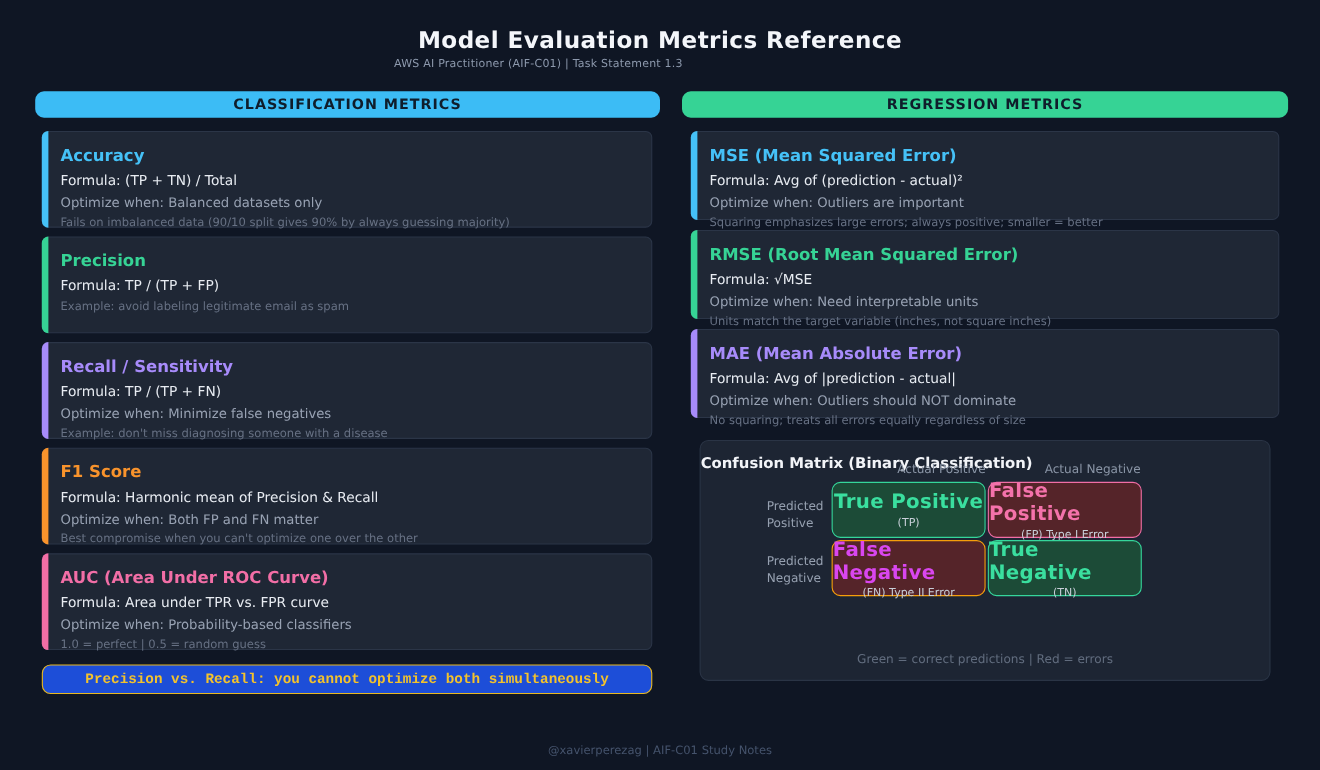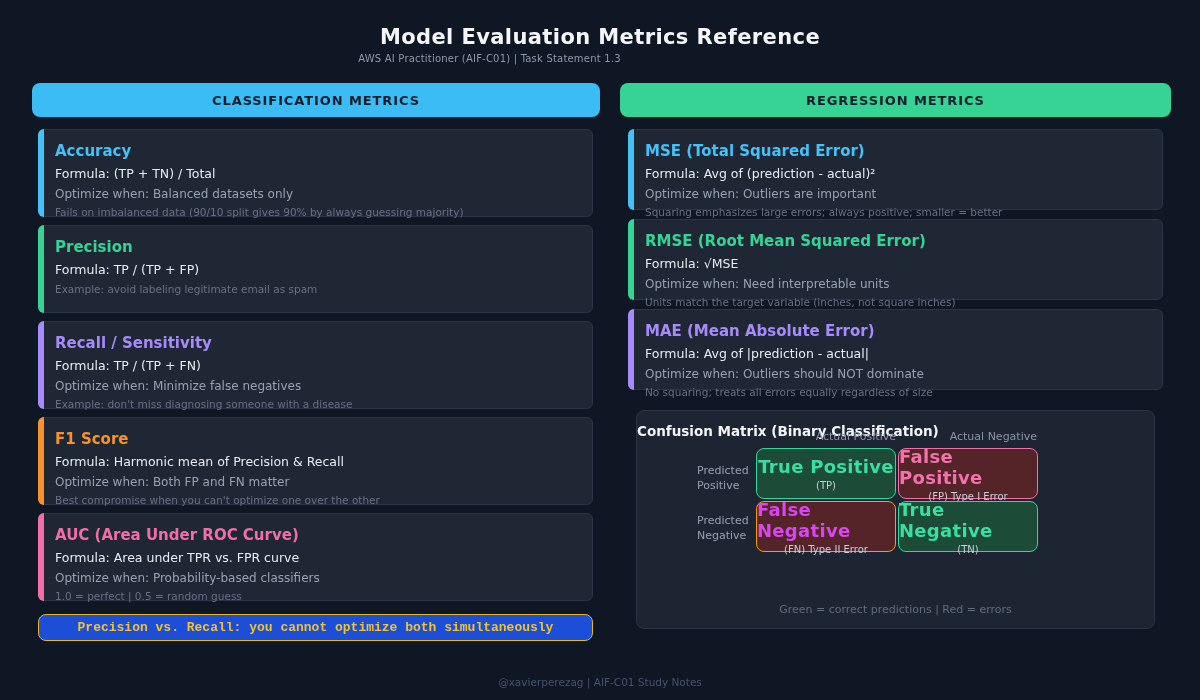--- a/index.html
+++ b/index.html
@@ -14,21 +14,21 @@
     font-size:21px;font-weight:bold;color:#f4f6fa;letter-spacing:.4px;
   }
   .page-subtitle{
     position:absolute;top:53px;left:0;width:979px;text-align:center;
     font-size:10px;color:#8d99ad;letter-spacing:.2px;
   }
   .col{position:absolute;top:83px;}
   .col-left{left:32px;width:568px;}
   .col-right{left:620px;width:551px;}
   .pill{
-    height:34px;border-radius:8px;display:flex;align-items:center;justify-content:center;
+    height:24px;border-radius:8px;display:flex;align-items:center;justify-content:center;
     font-size:13px;font-weight:bold;color:#0f1d2b;letter-spacing:.9px;
   }
   .pill-cyan{background:#3cbcf5;}
   .pill-green{background:#36d395;}
   .cards{margin-top:12px;}
   .col-left .cards{padding:0 7px 0 6px;}
   .col-right .cards{padding:0 8px;}
   .card{
     box-sizing:border-box;position:relative;
     background:#1f2735;border:1px solid #2b3547;border-radius:6px;
@@ -146,21 +146,21 @@
 
   </div>
   <div class="callout">Precision vs. Recall: you cannot optimize both simultaneously</div>
 </div>
 
 <div class="col col-right">
   <div class="pill pill-green">REGRESSION METRICS</div>
   <div class="cards">
 
     <div class="card a-cyan">
-      <div class="card-title">MSE (Total Squared Error)</div>
+      <div class="card-title">MSE (Mean Squared Error)</div>
       <div class="card-formula">Formula: Avg of (prediction - actual)²</div>
       <div class="card-opt">Optimize when: Outliers are important</div>
       <div class="card-note">Squaring emphasizes large errors; always positive; smaller = better</div>
     </div>
 
     <div class="card a-green">
       <div class="card-title">RMSE (Root Mean Squared Error)</div>
       <div class="card-formula">Formula: √MSE</div>
       <div class="card-opt">Optimize when: Need interpretable units</div>
       <div class="card-note">Units match the target variable (inches, not square inches)</div>

